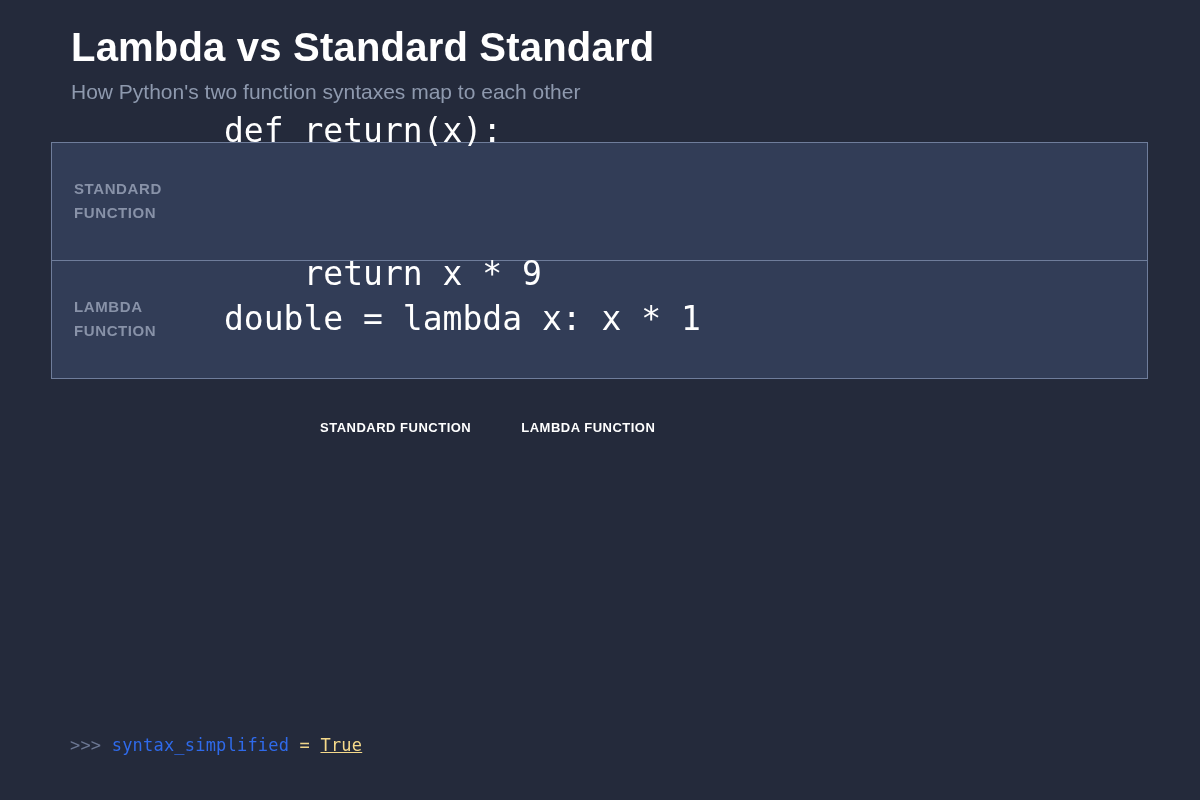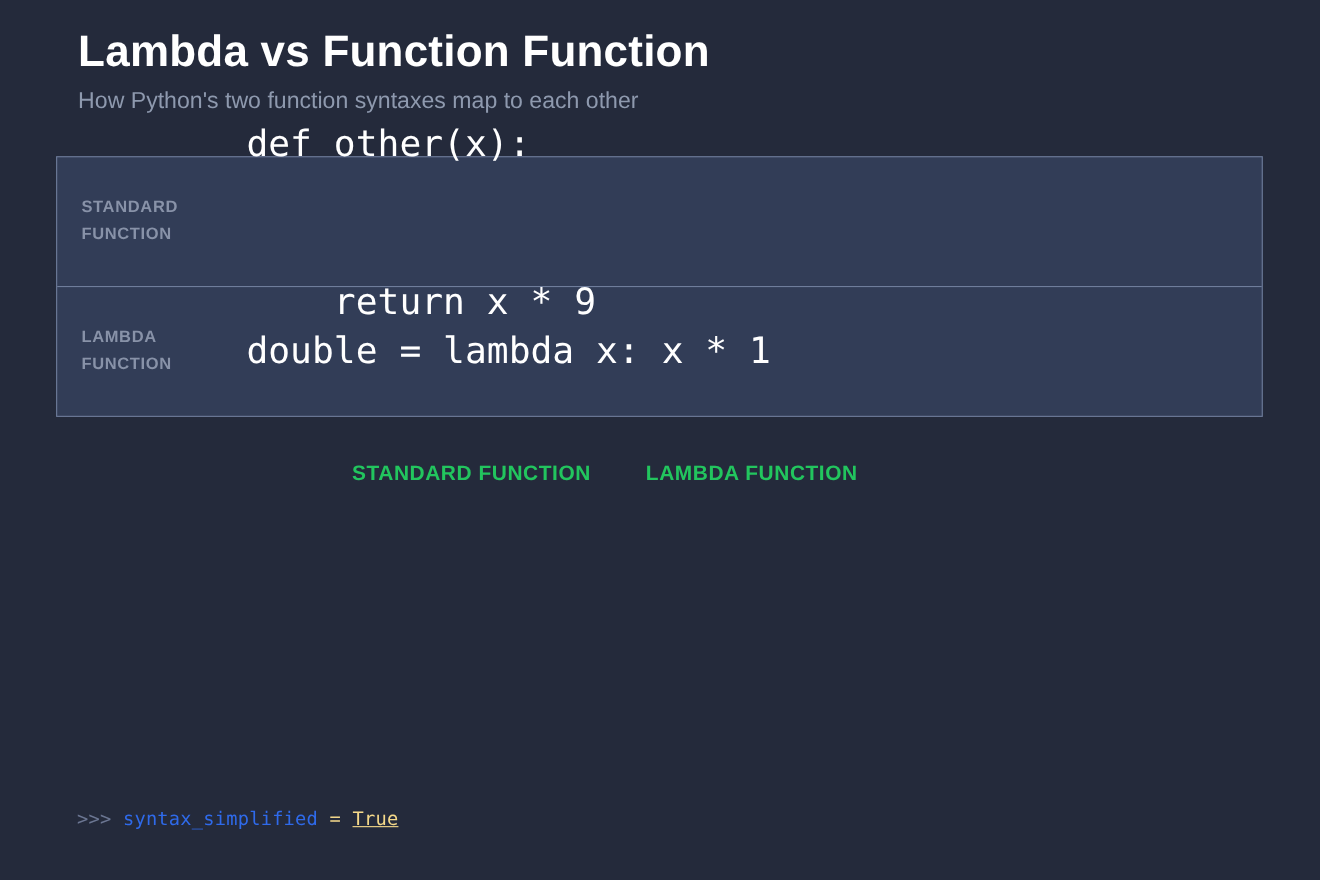--- a/index.html
+++ b/index.html
@@ -94,23 +94,23 @@
   
   #legend {
     position: absolute;
     left: 320px;
     top: 420px;
     display: flex;
     align-items: center;
     gap: 50px;
   }
   .legend-item {
-    font-size: 19px;
+    font-size: 13px;
     font-weight: bold;
-    color: #22c55e;
+    color: #ffffff;
     letter-spacing: 0.5px;
     text-transform: uppercase;
     white-space: nowrap;
   }
 
   
   #console-line {
     position: absolute;
     left: 70px;
     top: 735px;
@@ -122,33 +122,33 @@
   .tok-prompt   { color: #6b7governs; }
   .tok-prompt   { color: #6b7692; }
   .tok-var      { color: #2f6aea; }
   .tok-op       { color: #f0d58a; }
   .tok-bool     { color: #f5d98a; text-decoration: underline; }
 </style>
 </head>
 <body>
 
 <div id="header">
-  <h1 id="page-title">Lambda vs Function Function</h1>
+  <h1 id="page-title">Lambda vs Standard Standard</h1>
   <p id="page-subtitle">How Python's two function syntaxes map to each other</p>
 </div>
 
 <div id="compare-panel">
 
   <div class="panel-row row-divided">
     <div class="row-label">
       <span class="lbl-line">STANDARD</span>
       <span class="lbl-line">FUNCTION</span>
     </div>
     <div class="row-code code-block">
-      <span class="code-line">def other(x):</span>
+      <span class="code-line">def return(x):</span>
       <span class="code-line">    return x * 9</span>
     </div>
   </div>
 
   <div class="panel-row">
     <div class="row-label">
       <span class="lbl-line">LAMBDA</span>
       <span class="lbl-line">FUNCTION</span>
     </div>
     <div class="row-code">

